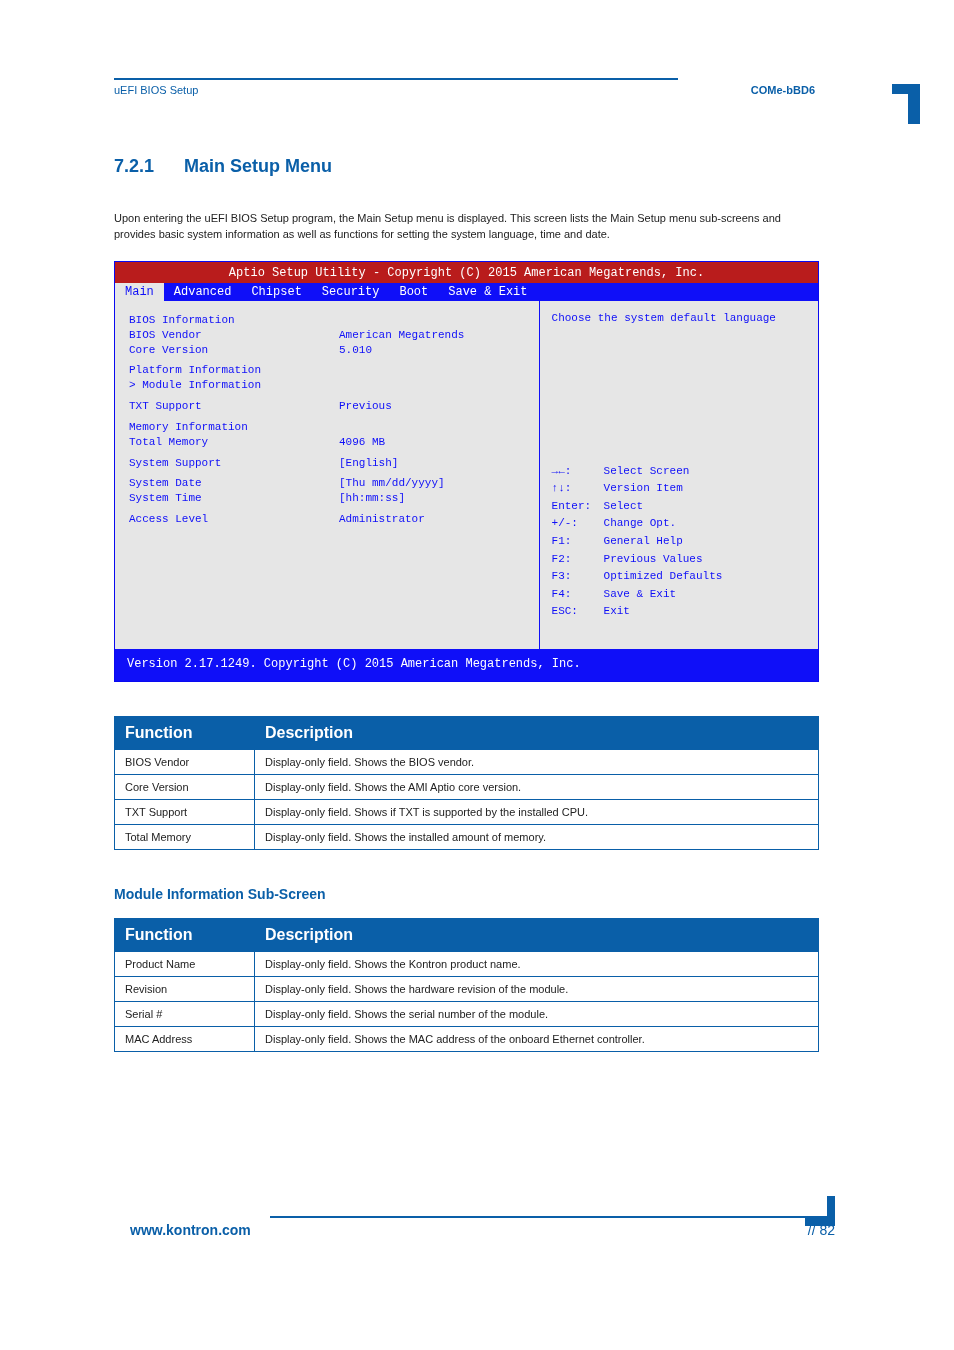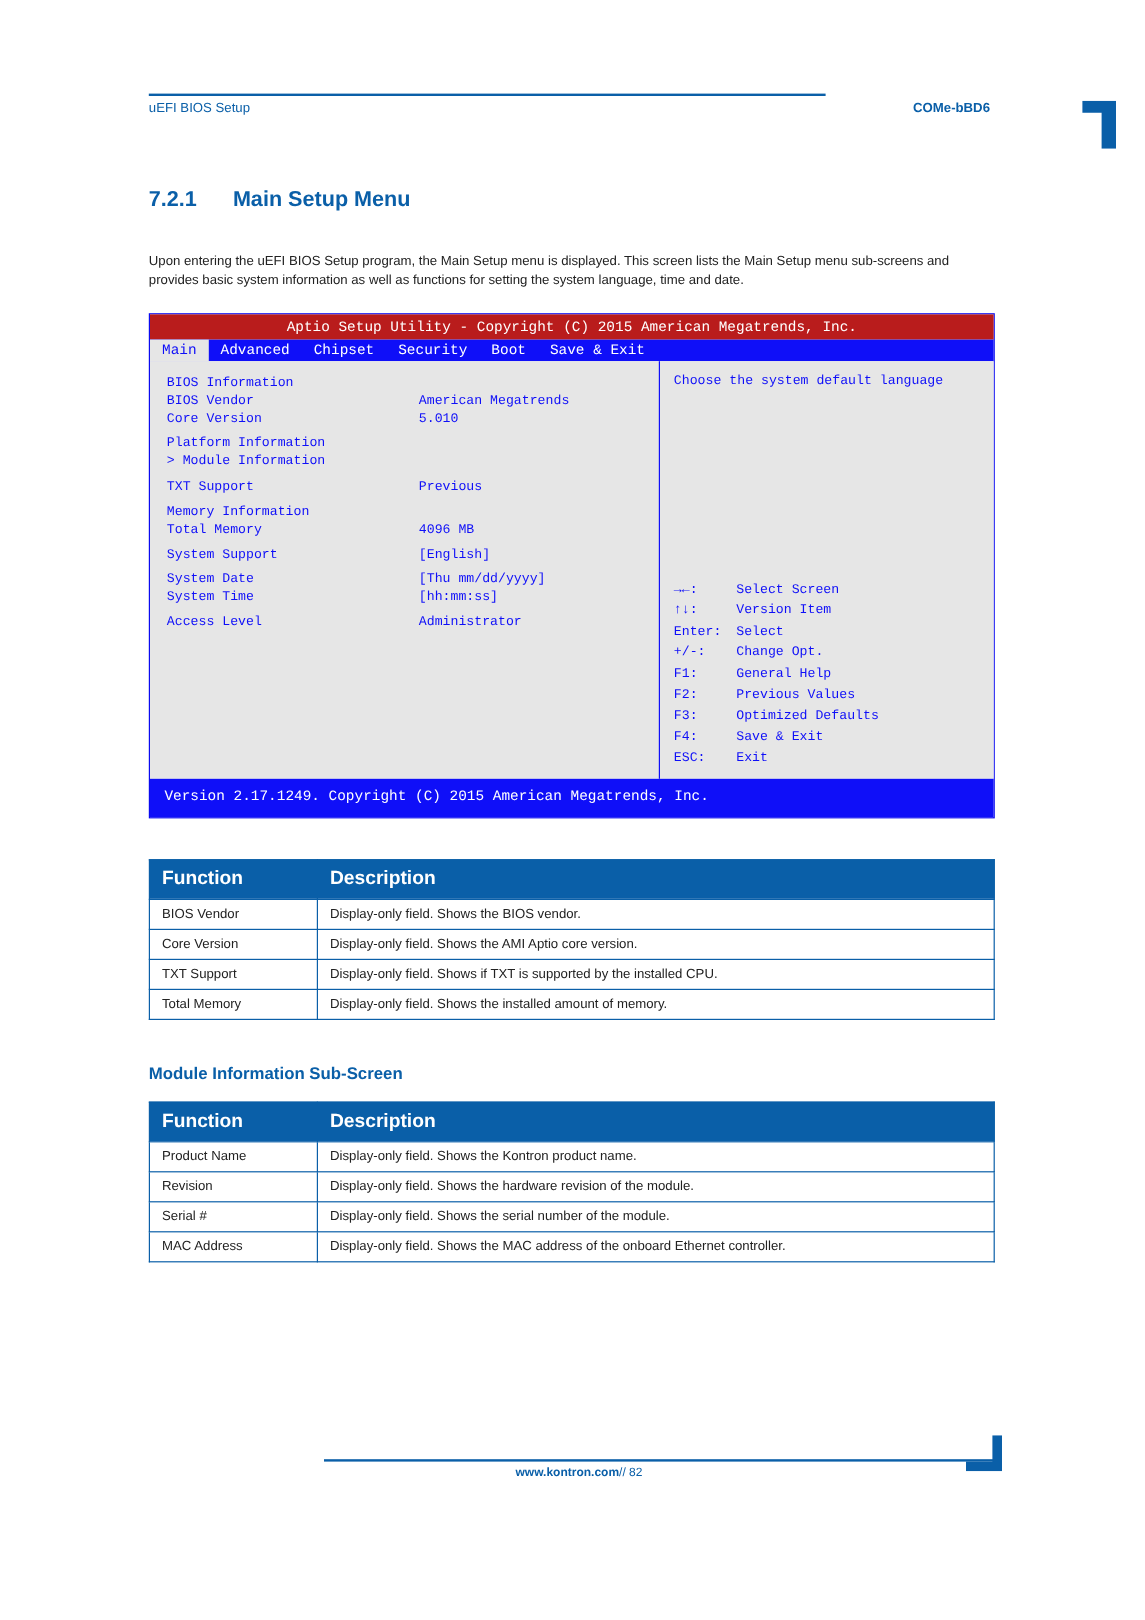--- a/index.html
+++ b/index.html
@@ -6,21 +6,21 @@
   body {
     width: 954px;
     height: 1350px;
     background: #fff;
     font-family: Arial, Helvetica, sans-serif;
     position: relative;
     color: #000;
   }
   .page {
     position: absolute;
-    left: 124px;
+    left: 114px;
     top: 78px;
     width: 806px;
   }
   .header-line {
     width: 564px;
     height: 2px;
     background: #0a5fa8;
     margin-bottom: 6px;
   }
   .header-row {
@@ -87,21 +87,21 @@
     min-height: 348px;
   }
   .bios-left {
     flex: 1.55;
     padding: 12px 12px 12px 14px;
     border-right: 1px solid #0f0ff8;
     position: relative;
   }
   .bios-right {
     flex: 1;
-    padding: 10px 10px 7px 12px;
+    padding: 10px 10px 28px 12px;
     display: flex;
     flex-direction: column;
   }
   .bios-row {
     display: flex;
     margin-bottom: 0px;
     line-height: 1.35;
   }
   .bios-row .k { width: 210px; }
   .bios-row .v { color: #0f0ff8; }
@@ -162,22 +162,22 @@
   }
   .footer-line {
     width: 564px;
     height: 2px;
     background: #0a5fa8;
     margin-left: 140px;
     margin-bottom: 4px;
   }
   .footer-row {
     display: flex;
-    justify-content: center;
-    font-size: 10px;
+    justify-content: space-between;
+    font-size: 14px;
     color: #0a5fa8;
   }
   .footer-left { font-weight:bold; }
   .footer-corner {
     position: absolute;
     right: 0;
     top: -20px;
   }
 </style>
 </head>

